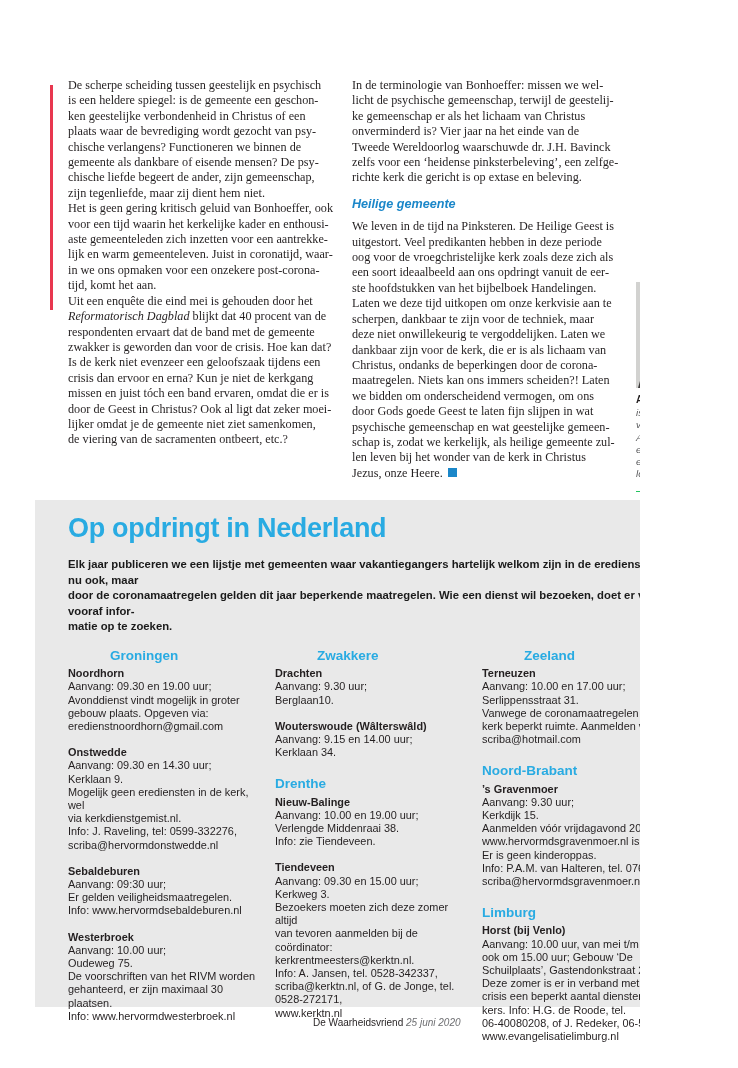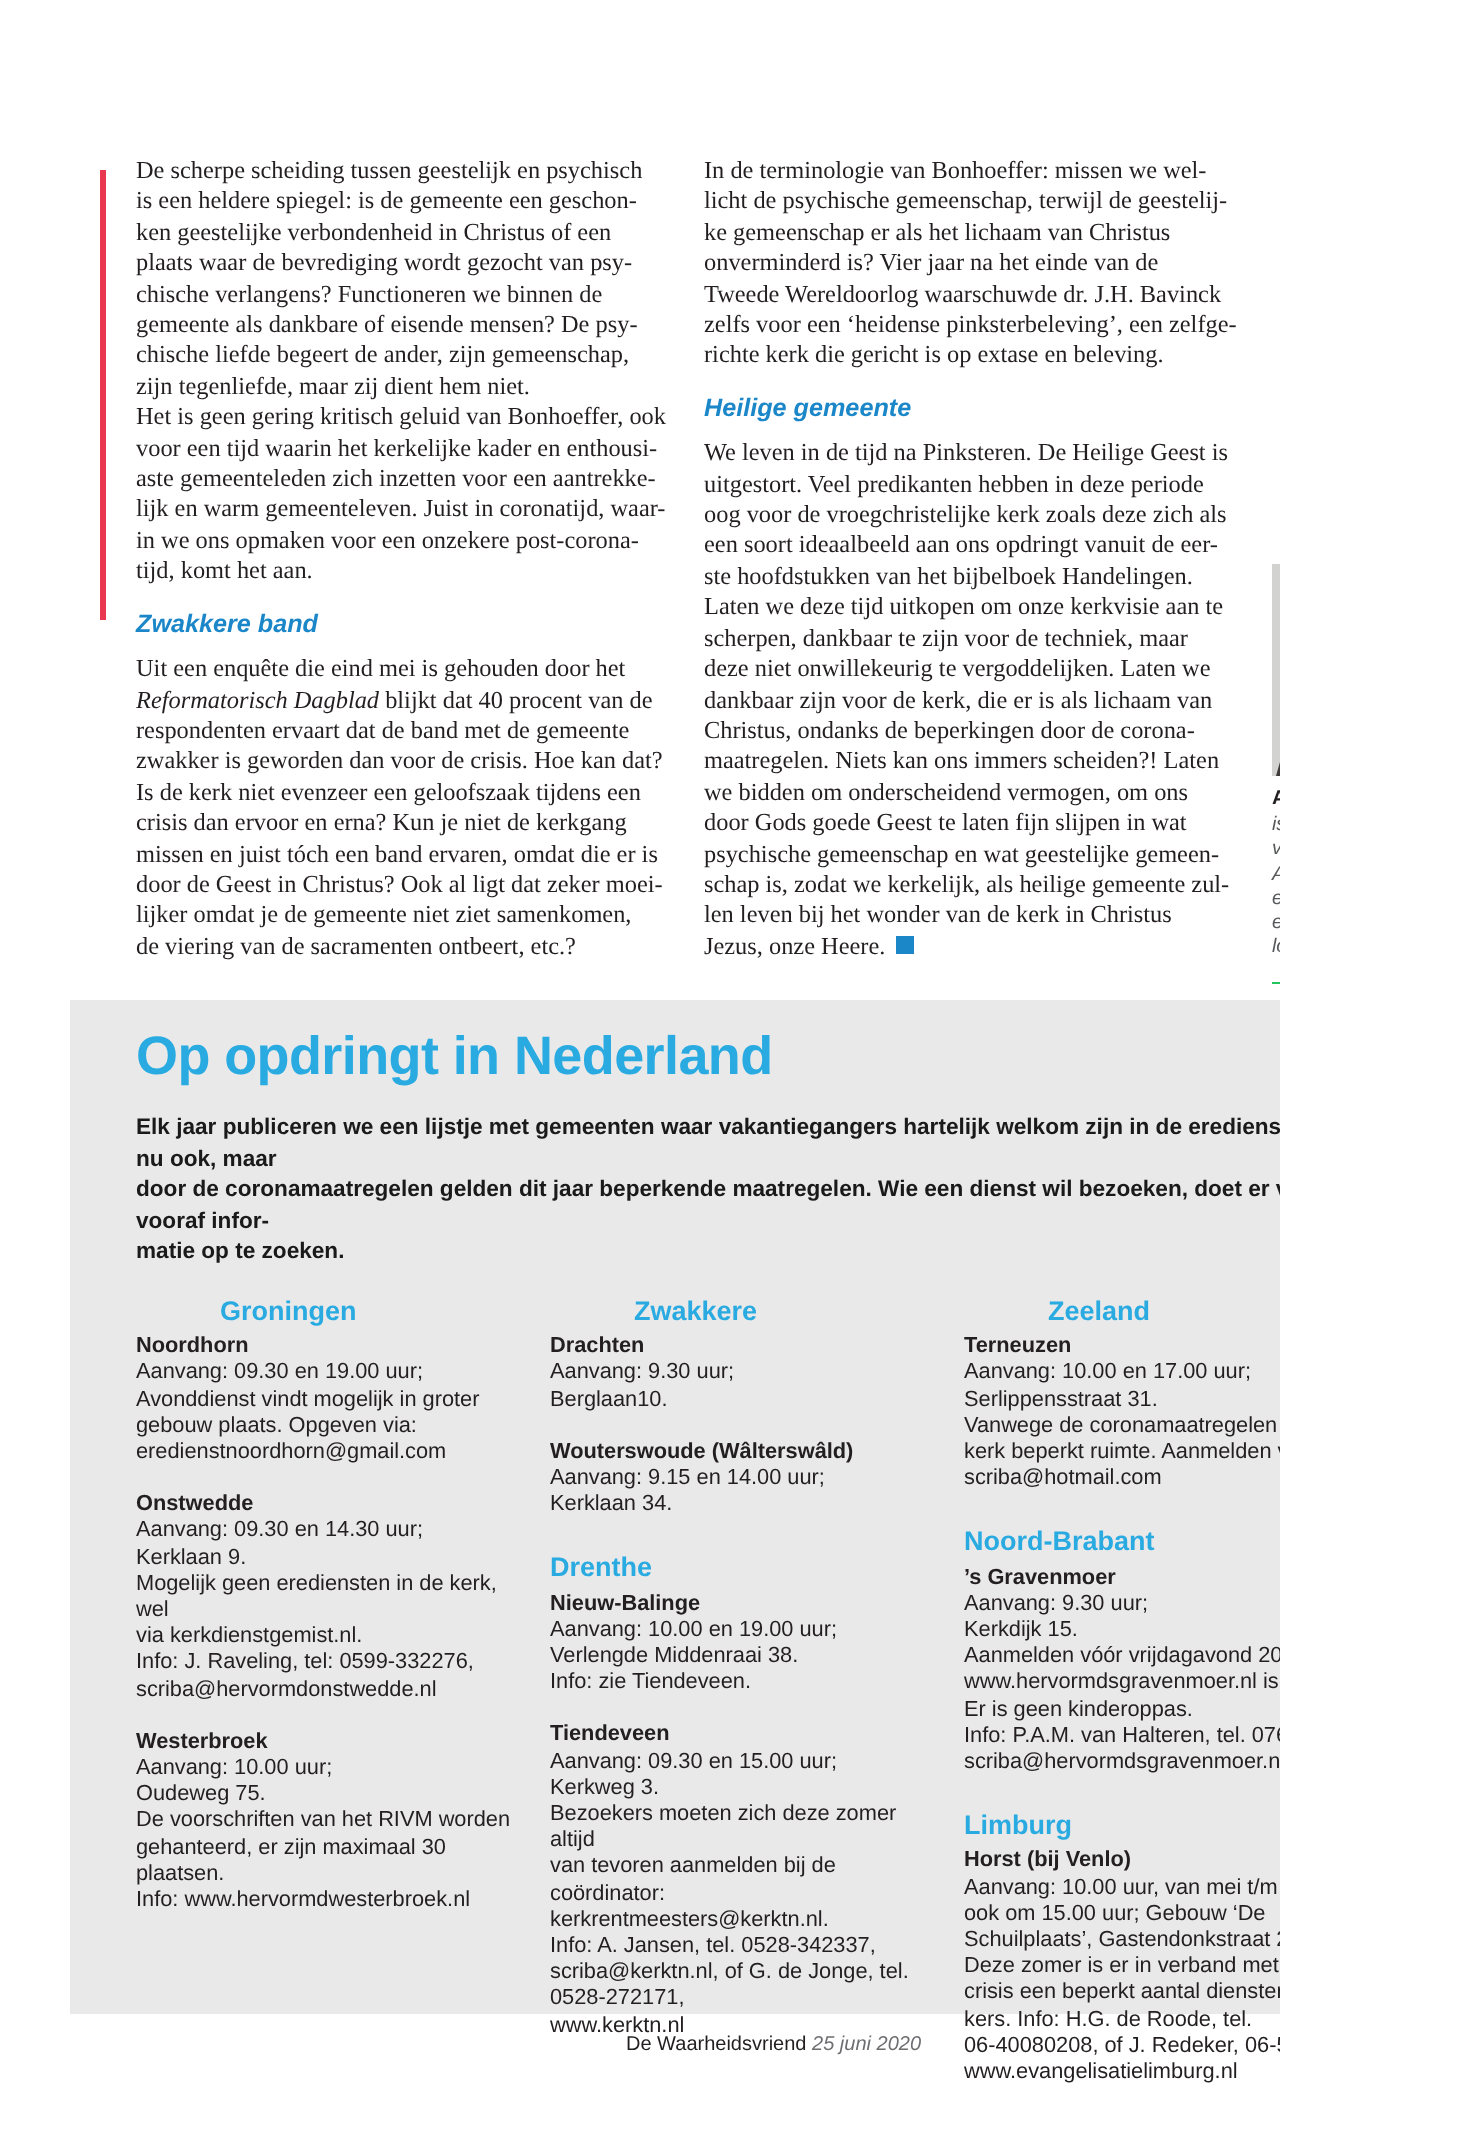--- a/index.html
+++ b/index.html
@@ -65,21 +65,20 @@
 chische verlangens? Functioneren we binnen de
 gemeente als dankbare of eisende mensen? De psy-
 chische liefde begeert de ander, zijn gemeenschap,
 zijn tegenliefde, maar zij dient hem niet.
 Het is geen gering kritisch geluid van Bonhoeffer, ook
 voor een tijd waarin het kerkelijke kader en enthousi-
 aste gemeenteleden zich inzetten voor een aantrekke-
 lijk en warm gemeenteleven. Juist in coronatijd, waar-
 in we ons opmaken voor een onzekere post-corona-
 tijd, komt het aan.</p>
-    <h3 class="subhead">Zwakkere band</h3>
     <p class="body"><span>Uit een enquête die eind mei is gehouden door het
 </span><span class="it">Reformatorisch Dagblad</span><span> blijkt dat 40 procent van de
 respondenten ervaart dat de band met de gemeente
 zwakker is geworden dan voor de crisis. Hoe kan dat?
 Is de kerk niet evenzeer een geloofszaak tijdens een
 crisis dan ervoor en erna? Kun je niet de kerkgang
 missen en juist tóch een band ervaren, omdat die er is
 door de Geest in Christus? Ook al ligt dat zeker moei-
 lijker omdat je de gemeente niet ziet samenkomen,
 de viering van de sacramenten ontbeert, etc.?</span></p>
@@ -170,20 +169,26 @@
         <div class="entry">
           <div class="entry-name">Onstwedde</div>
           <div class="entry-details">Aanvang: 09.30 en 14.30 uur;
 Kerklaan 9.
 Mogelijk geen erediensten in de kerk, wel
 via kerkdienstgemist.nl.
 Info: J. Raveling, tel: 0599-332276,
 scriba@hervormdonstwedde.nl</div>
         </div>
         <div class="entry">
+          <div class="entry-name">Sebaldeburen</div>
+          <div class="entry-details">Aanvang: 09:30 uur;
+Er gelden veiligheidsmaatregelen.
+Info: www.hervormdsebaldeburen.nl</div>
+        </div>
+        <div class="entry">
           <div class="entry-name">Westerbroek</div>
           <div class="entry-details">Aanvang: 10.00 uur;
 Oudeweg 75.
 De voorschriften van het RIVM worden
 gehanteerd, er zijn maximaal 30 plaatsen.
 Info: www.hervormdwesterbroek.nl</div>
         </div>
       </div>
 
       <div class="vac-col">

